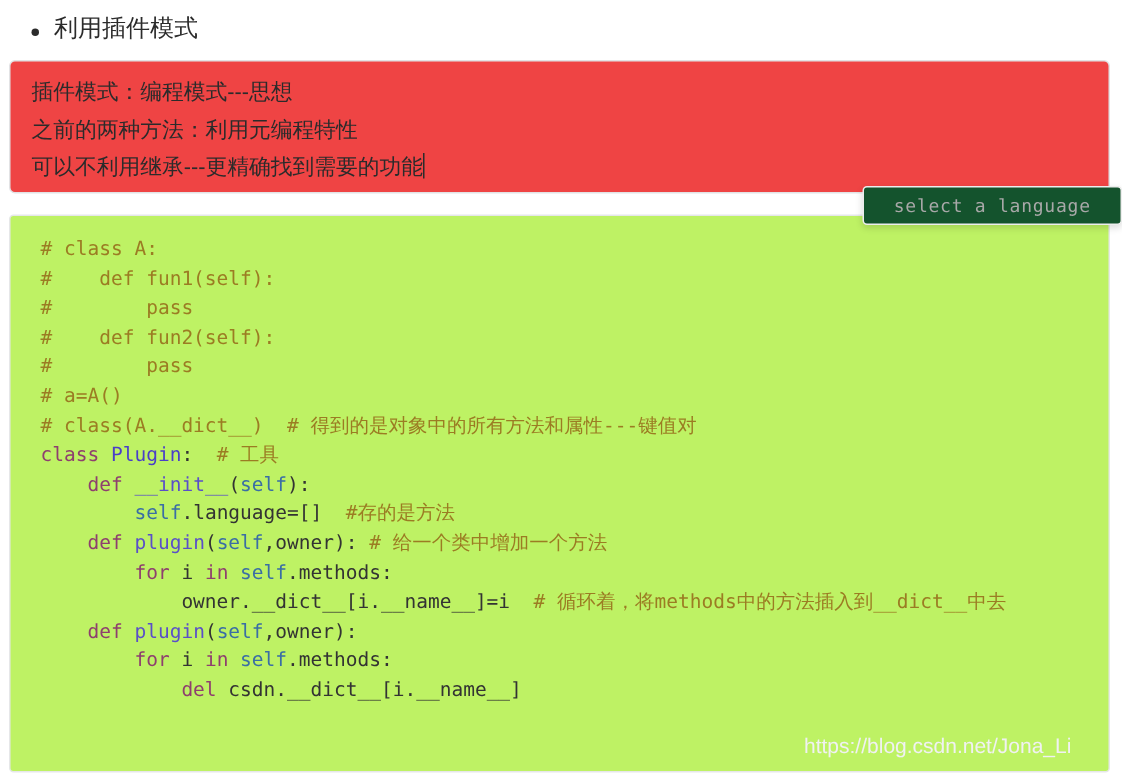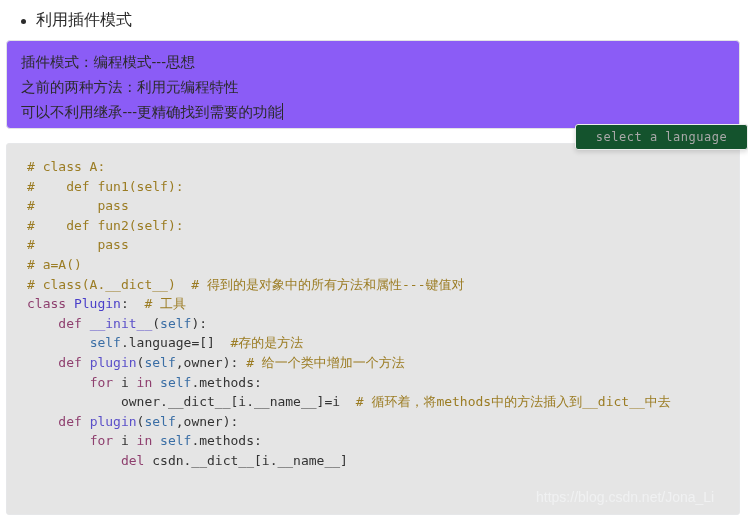--- a/index.html
+++ b/index.html
@@ -47,21 +47,21 @@
   
   .note-box {
     position: absolute;
     left: 6px;
     top: 40px;
     width: 734px;
     height: 89px;
     box-sizing: border-box;
     border: 1px solid #e2e3e5;
     border-radius: 4px;
-    background: #8b5cf6;
+    background: #ef4444;
     padding: 9px 14px 0 14px;
     overflow: hidden;
   }
   .note-line {
     font-size: 14.5px;
     line-height: 25px;
     color: #2b2b2b;
     white-space: pre;
     font-family: "Liberation Sans", "DejaVu Sans", sans-serif;
   }
@@ -81,21 +81,21 @@
   
   .code-block {
     position: absolute;
     left: 6px;
     top: 143px;
     width: 734px;
     height: 372px;
     box-sizing: border-box;
     border: 1px solid #e6e7e9;
     border-radius: 3px;
-    background: #e5e5e5;
+    background: #bef264;
     padding: 13px 0 0 20px;
     overflow: hidden;
   }
   .code-line {
     font-family: "DejaVu Sans Mono", "Liberation Mono", monospace;
     font-size: 13px;
     line-height: 19.6px;
     white-space: pre;
     color: #333333;
     letter-spacing: 0px;

